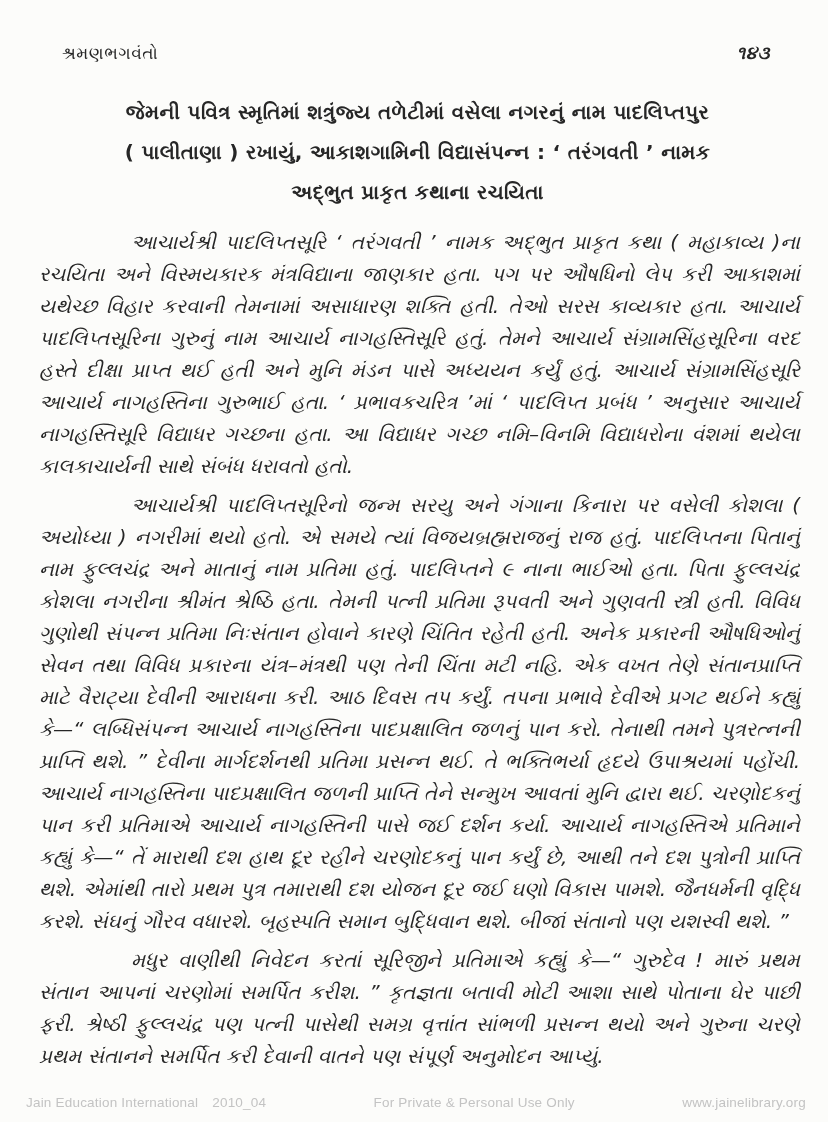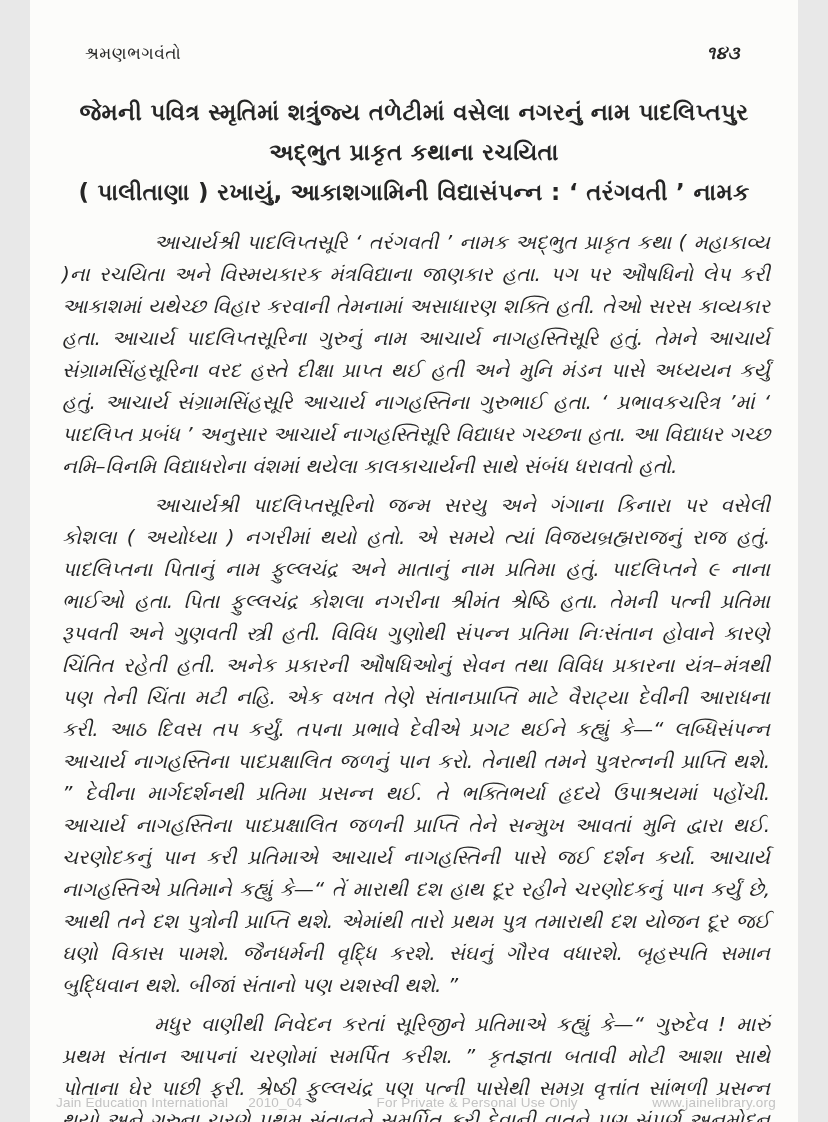--- a/index.html
+++ b/index.html
@@ -2,49 +2,50 @@
 <html lang="gu"><head>
 <meta charset="utf-8">
 <style>
   html, body {
     margin: 0;
     padding: 0;
     background: #e8e8e8;
   }
   .page {
     position: relative;
-    width: 768px;
+    width: 828px;
     height: 1122px;
     margin: 0 auto;
     background: var(--paper, #fcfcfa);
     color: var(--ink, #262626);
     font-family: "DejaVu Sans", sans-serif;
     overflow: hidden;
     box-sizing: border-box;
+    padding-left: 7px;
   }
   
   .runhead {
     display: flex;
     justify-content: space-between;
     align-items: baseline;
     padding: 42px 58px 0 55px;
     font-size: 17px;
     letter-spacing: 0.5px;
   }
   .runhead .pageno {
     font-size: 18px;
     font-weight: bold;
     font-style: italic;
   }
   
   .subtitle {
     margin: 28px auto 0 auto;
     width: 748px;
     text-align: center;
-    font-size: 23px;
+    font-size: 20px;
     font-weight: bold;
     line-height: 40px;
     letter-spacing: 0.3px;
   }
   
   .title {
     margin: 14px 0 0 0;
     text-align: center;
     font-size: 30px;
     font-weight: bold;
@@ -72,36 +73,36 @@
     right: 22px;
     bottom: 12px;
     display: flex;
     justify-content: space-between;
     align-items: baseline;
     font-family: "Liberation Sans", sans-serif;
     font-size: 13.5px;
     color: var(--footer, #c2c2c2);
     letter-spacing: 0.2px;
   }
-  .footer .fleft { display: flex; gap: 20px; }
+  .footer .fleft { display: flex; gap: 14px; }
 </style>
 </head>
 <body>
 
 <div class="page" style="--paper: #fcfcfa; --ink: #262626; --footer: #c3c3c3;">
 
   <div class="runhead">
     <span>શ્રમણભગવંતો</span>
     <span class="pageno">૧૪૩</span>
   </div>
 
   <div class="subtitle">
     <div>જેમની પવિત્ર સ્મૃતિમાં શત્રુંજ્ય તળેટીમાં વસેલા નગરનું નામ પાદલિપ્તપુર</div>
+    <div>( પાલીતાણા ) રખાયું,  આકાશગામિની વિદ્યાસંપન્ન : ‘ તરંગવતી ’ નામક</div>
     <div>અદ્ભુત પ્રાકૃત કથાના રચયિતા</div>
-    <div>( પાલીતાણા ) રખાયું,  આકાશગામિની વિદ્યાસંપન્ન : ‘ તરંગવતી ’ નામક</div>
   </div>
 
 
   <div class="bodytext">
     <p>આચાર્યશ્રી પાદલિપ્તસૂરિ ‘ તરંગવતી ’ નામક અદ્ભુત પ્રાકૃત કથા ( મહાકાવ્ય )ના રચયિતા અને વિસ્મયકારક મંત્રવિદ્યાના જાણકાર હતા. પગ પર ઔષધિનો લેપ કરી આકાશમાં યથેચ્છ વિહાર કરવાની તેમનામાં અસાધારણ શક્તિ હતી. તેઓ સરસ કાવ્યકાર હતા. આચાર્ય પાદલિપ્તસૂરિના ગુરુનું નામ આચાર્ય નાગહસ્તિસૂરિ હતું. તેમને આચાર્ય સંગ્રામસિંહસૂરિના વરદ હસ્તે દીક્ષા પ્રાપ્ત થઈ હતી અને મુનિ મંડન પાસે અધ્યયન કર્યું હતું. આચાર્ય સંગ્રામસિંહ­સૂરિ આચાર્ય નાગહસ્તિના ગુરુભાઈ હતા. ‘ પ્રભાવકચરિત્ર ’માં ‘ પાદલિપ્ત પ્રબંધ ’ અનુસાર આચાર્ય નાગહસ્તિસૂરિ વિદ્યાધર ગચ્છના હતા. આ વિદ્યાધર ગચ્છ નમિ–વિનમિ વિદ્યાધરોના વંશમાં થયેલા કાલકાચાર્યની સાથે સંબંધ ધરાવતો હતો.</p>
     <p>આચાર્યશ્રી પાદલિપ્તસૂરિનો જન્મ સરયુ અને ગંગાના કિનારા પર વસેલી કોશલા ( અયોધ્યા ) નગરીમાં થયો હતો. એ સમયે ત્યાં વિજયબ્રહ્મરાજનું રાજ હતું. પાદલિપ્તના પિતાનું નામ ફુલ્લચંદ્ર અને માતાનું નામ પ્રતિમા હતું. પાદલિપ્તને ૯ નાના ભાઈઓ હતા. પિતા ફુલ્લચંદ્ર કોશલા નગરીના શ્રીમંત શ્રેષ્ઠિ હતા. તેમની પત્ની પ્રતિમા રૂપવતી અને ગુણવતી સ્ત્રી હતી. વિવિધ ગુણોથી સંપન્ન પ્રતિમા નિઃસંતાન હોવાને કારણે ચિંતિત રહેતી હતી. અનેક પ્રકારની ઔષધિઓનું સેવન તથા વિવિધ પ્રકારના યંત્ર–મંત્રથી પણ તેની ચિંતા મટી નહિ. એક વખત તેણે સંતાનપ્રાપ્તિ માટે વૈરાટ્યા દેવીની આરાધના કરી. આઠ દિવસ તપ કર્યું. તપના પ્રભાવે દેવીએ પ્રગટ થઈને કહ્યું કે—“ લબ્ધિસંપન્ન આચાર્ય નાગહસ્તિના પાદપ્રક્ષાલિત જળનું પાન કરો. તેનાથી તમને પુત્રરત્નની પ્રાપ્તિ થશે. ” દેવીના માર્ગદર્શનથી પ્રતિમા પ્રસન્ન થઈ. તે ભક્તિભર્યા હૃદયે ઉપાશ્રયમાં પહોંચી. આચાર્ય નાગહસ્તિના પાદપ્રક્ષાલિત જળની પ્રાપ્તિ તેને સન્મુખ આવતાં મુનિ દ્વારા થઈ. ચરણોદકનું પાન કરી પ્રતિમાએ આચાર્ય નાગહસ્તિની પાસે જઈ દર્શન કર્યા. આચાર્ય નાગહસ્તિએ પ્રતિમાને કહ્યું કે—“ તેં મારાથી દશ હાથ દૂર રહીને ચરણોદકનું પાન કર્યું છે, આથી તને દશ પુત્રોની પ્રાપ્તિ થશે. એમાંથી તારો પ્રથમ પુત્ર તમારાથી દશ યોજન દૂર જઈ ઘણો વિકાસ પામશે. જૈનધર્મની વૃદ્ધિ કરશે. સંઘનું ગૌરવ વધારશે. બૃહસ્પતિ સમાન બુદ્ધિવાન થશે. બીજાં સંતાનો પણ યશસ્વી થશે. ”</p>
     <p>મધુર વાણીથી નિવેદન કરતાં સૂરિજીને પ્રતિમાએ કહ્યું કે—“ ગુરુદેવ !  મારું પ્રથમ સંતાન આપનાં ચરણોમાં સમર્પિત કરીશ. ” કૃતજ્ઞતા બતાવી મોટી આશા સાથે પોતાના ઘેર પાછી ફરી. શ્રેષ્ઠી ફુલ્લચંદ્ર પણ પત્ની પાસેથી સમગ્ર વૃત્તાંત સાંભળી પ્રસન્ન થયો અને ગુરુના ચરણે પ્રથમ સંતાનને સમર્પિત કરી દેવાની વાતને પણ સંપૂર્ણ અનુમોદન આપ્યું.</p>
 
   </div>
 

